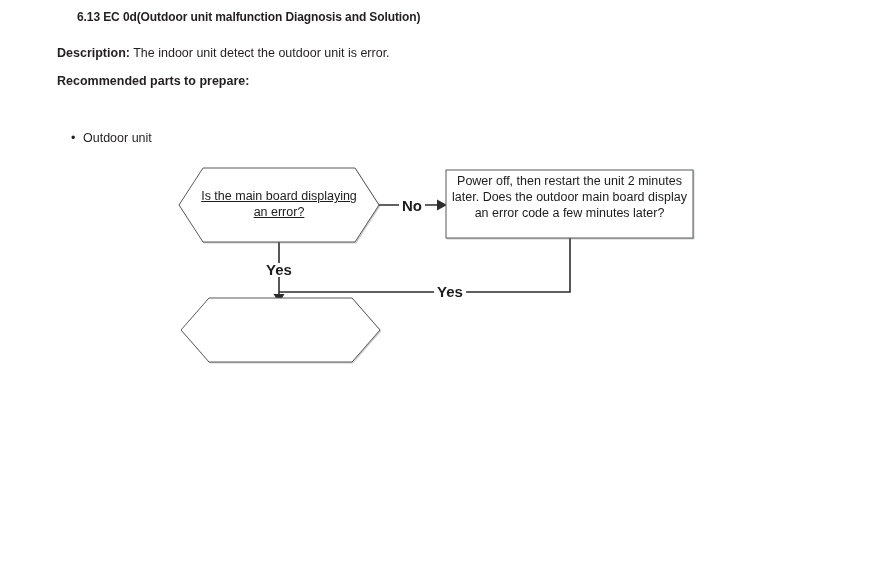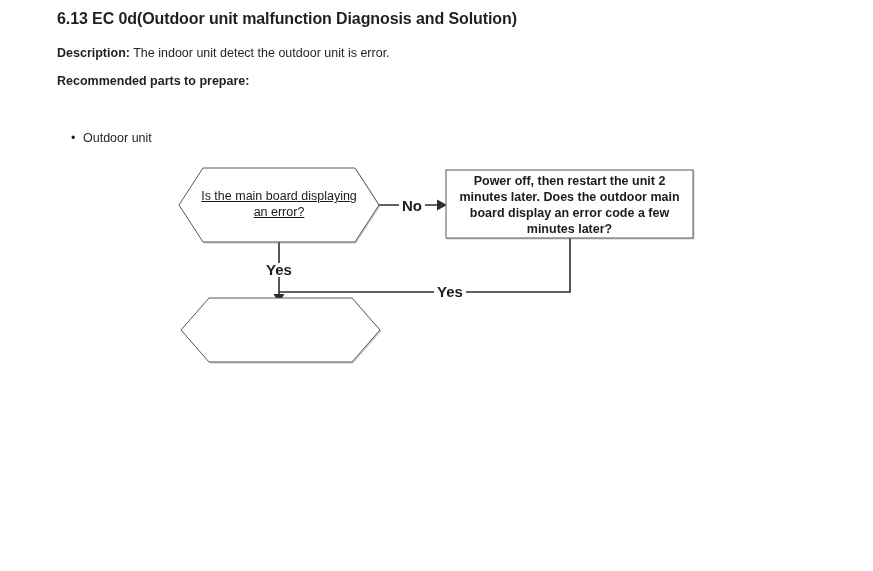--- a/index.html
+++ b/index.html
@@ -7,23 +7,24 @@
     position:relative;
     width:873px;height:571px;
     background:#ffffff;
     font-family:"Liberation Sans","DejaVu Sans",sans-serif;
     color:#231f20;
     overflow:hidden;
   }
   .line{position:absolute;left:57px;white-space:nowrap;}
   .page-title{
     top:10px;
-    font-size:16px;font-weight:bold;
+    font-size:12px;font-weight:bold;
     letter-spacing:-0.1px;
     color:#231f20;
+    margin-left:20px;
   }
   .body-text{font-size:12.5px;}
   .desc{top:46px;}
   .bold{font-weight:bold;}
   .rec{top:74px;font-weight:bold;}
   .bullet-row{top:101px;left:71px;margin-top:30px;}
   .bullet-marker{display:inline-block;width:12px;font-size:12.5px;}
   .trouble{top:128px;font-weight:bold;}
 
   .flowchart{position:absolute;left:0;top:0;width:873px;height:571px;}
@@ -77,21 +78,21 @@
 
       <polyline class="conn" points="570,238 570,292 279,292"></polyline>
 
       <polygon class="shape" points="179,205 203,168 355,168 379,205 355,242 203,242"></polygon>
       <rect class="shape" x="446" y="170" width="247" height="68"></rect>
       <polygon class="shape" points="181,330 209,298 352,298 380,330 352,362 209,362"></polygon>
     </svg>
 
     <div class="node-label" style="left:199px;top:188px;width:160px;text-decoration:underline;">Is the main board displaying an error?</div>
 
-    <div class="node-label" style="left:451px;top:173px;width:237px;font-weight:bold;">Power off, then restart the unit 2 minutes later. Does the outdoor main board display an error code a few minutes later?</div>
+    <div class="node-label" style="left:451px;top:173px;width:237px;">Power off, then restart the unit 2 minutes later. Does the outdoor main board display an error code a few minutes later?</div>
 
 
     <div class="edge-label" style="left:412px;top:206px;">No</div>
 
     <div class="edge-label" style="left:279px;top:270px;">Yes</div>
 
     <div class="edge-label" style="left:450px;top:292px;">Yes</div>
   </div>
 
 </div>

